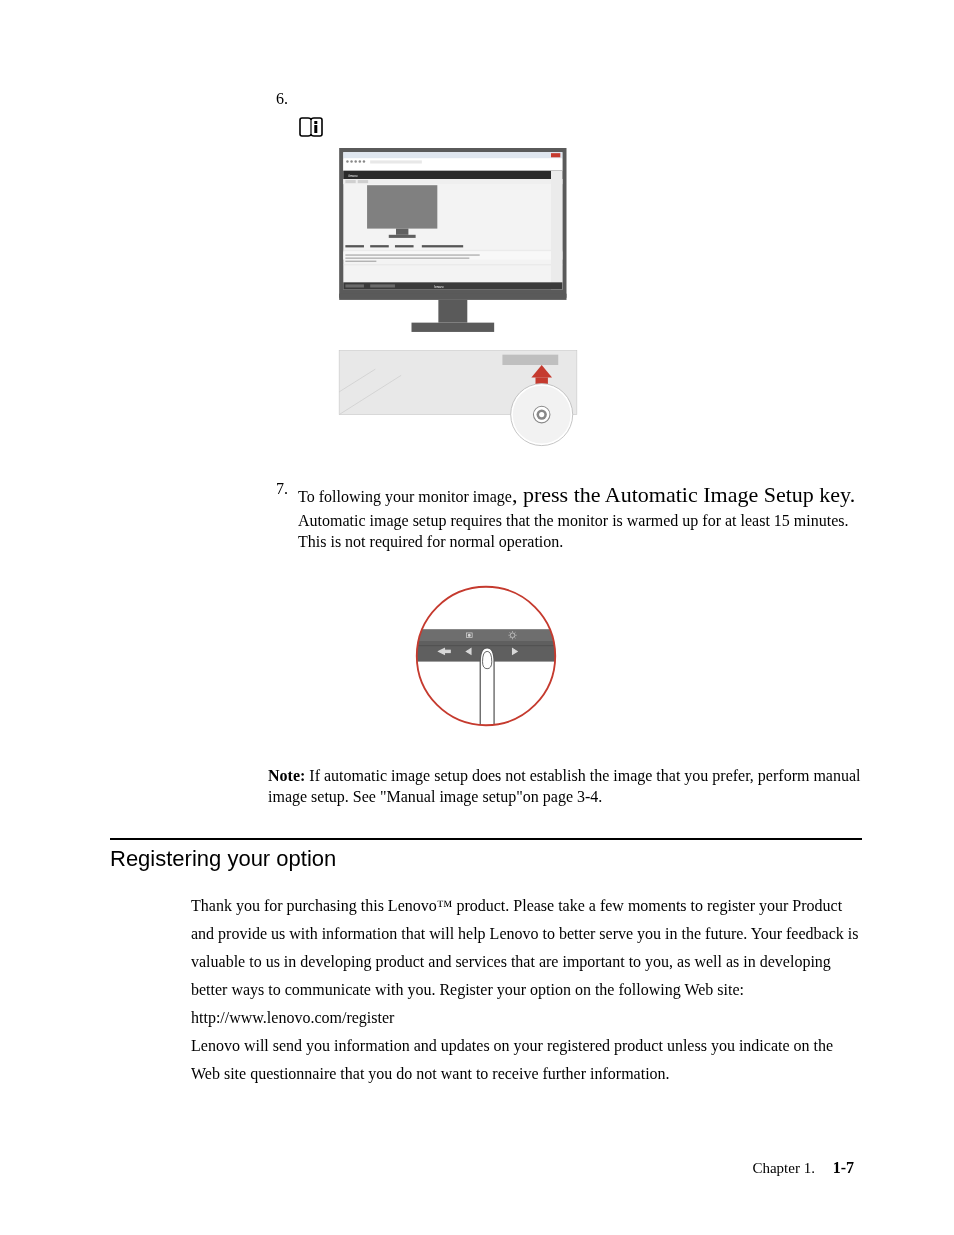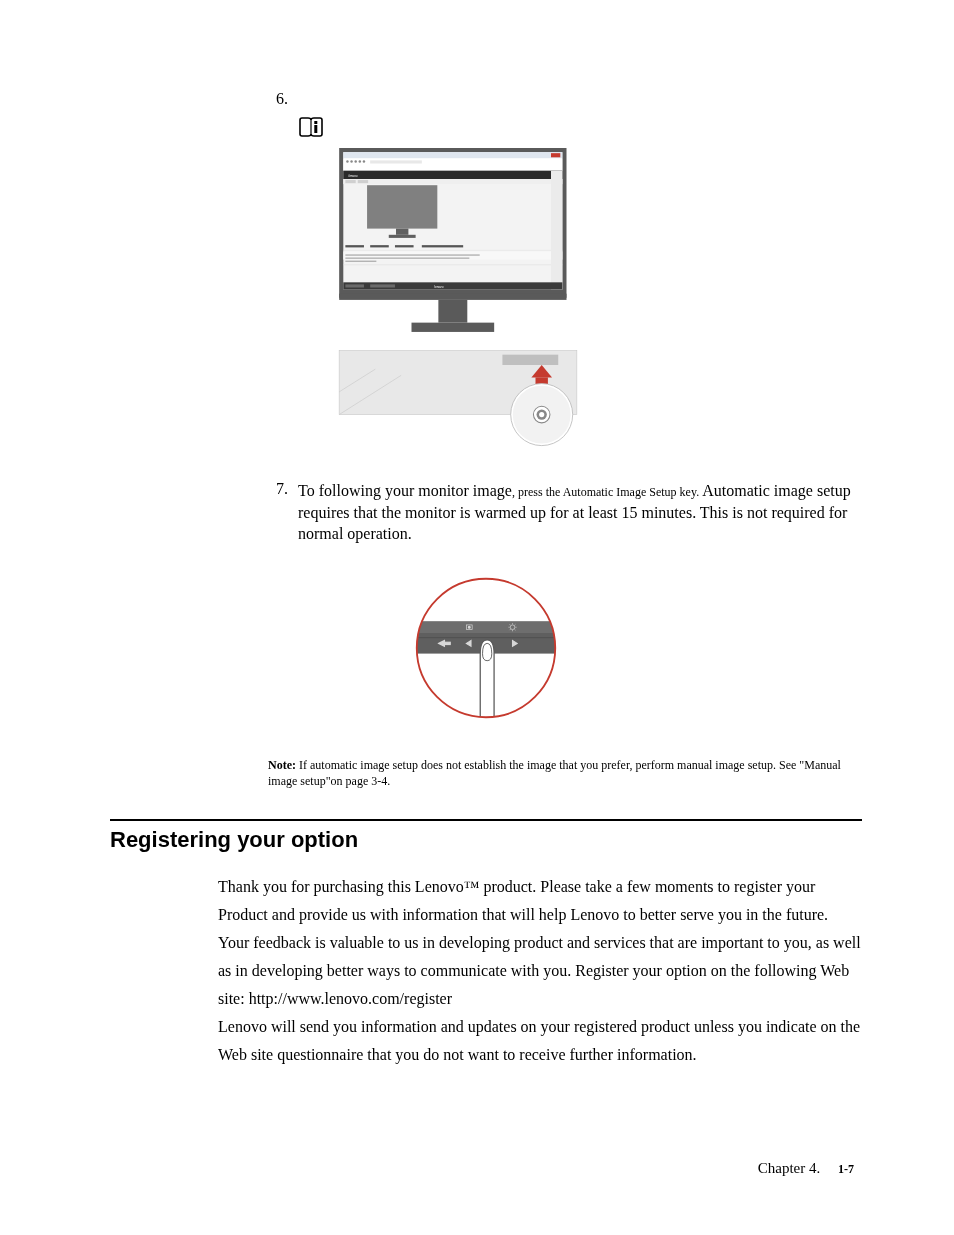--- a/index.html
+++ b/index.html
@@ -44,52 +44,52 @@
     margin-top: 2px;
     margin-bottom: 18px;
   }
   .figure-center {
     display: flex;
     justify-content: center;
     margin: 28px 0 22px 0;
   }
   .note-block {
     margin-left: 158px;
-    font-size: 12px;
+    font-size: 16px;
     line-height: 1.35;
     margin-top: 34px;
   }
   .note-block .label {
     font-weight: bold;
   }
   .section-rule {
     border: none;
     border-top: 2.5px solid #000;
     margin: 30px 0 6px 0;
   }
   .section-heading {
     font-family: Arial, Helvetica, sans-serif;
-    font-weight: bold;
+    font-weight: normal;
     font-size: 22px;
     margin: 0 0 20px 0;
   }
   .body-para {
-    margin-left: 108px;
+    margin-left: 81px;
     font-size: 16px;
     line-height: 1.75;
   }
   .footer {
     position: absolute;
     bottom: 58px;
     right: 100px;
     font-size: 15px;
   }
   .footer .pageno {
     font-weight: bold;
-    font-size: 12px;
+    font-size: 16px;
     margin-left: 14px;
   }
   .tinytext-white { font-family: Arial, sans-serif; font-size: 3px; fill: #fff; font-style: italic; }
 </style>
 </head>
 <body>
 
 <div class="page">
 
   <div class="ol-item">
@@ -178,21 +178,21 @@
           <circle cx="196" cy="62" r="5" fill="#888"></circle>
           <circle cx="196" cy="62" r="2.5" fill="#fff"></circle>
         </g>
       </g>
     </svg>
   </div>
 
   <div class="ol-item">
     <div class="ol-num">7.</div>
     <div class="ol-body">
-      <span>To following your monitor image</span><span style="font-size:12px">, press the Automatic Image Setup key.</span>
+      <span>To following your monitor image</span><span style="font-size:22px">, press the Automatic Image Setup key.</span>
       <span>Automatic image setup requires that the monitor is warmed up for at least 15 minutes. This is not required for normal operation.</span>
     </div>
   </div>
 
   <div class="figure-center">
     <svg width="150" height="150" viewBox="0 0 130 130">
       <defs>
         <clipPath id="circClip">
             <circle cx="65" cy="65" r="60"></circle>
           </clipPath>
@@ -245,17 +245,17 @@
 
   <hr class="section-rule">
   <h2 class="section-heading">Registering your option</h2>
 
   <div class="body-para">
     <span>Thank you for purchasing this Lenovo™ product. Please take a few moments to register your Product and provide us with information that will help Lenovo to better serve you in the future. Your feedback is valuable to us in developing product and services that are important to you, as well as in developing better ways to communicate with you. Register your option on the following Web site: http://www.lenovo.com/register</span><br>
     <span>Lenovo will send you information and updates on your registered product unless you indicate on the Web site questionnaire that you do not want to receive further information.</span>
   </div>
 
   <div class="footer">
-    <span>Chapter 4.</span>
+    <span>Chapter 1.</span>
     <span class="pageno">1-7</span>
   </div>
 
 </div>
 
 </body></html>

